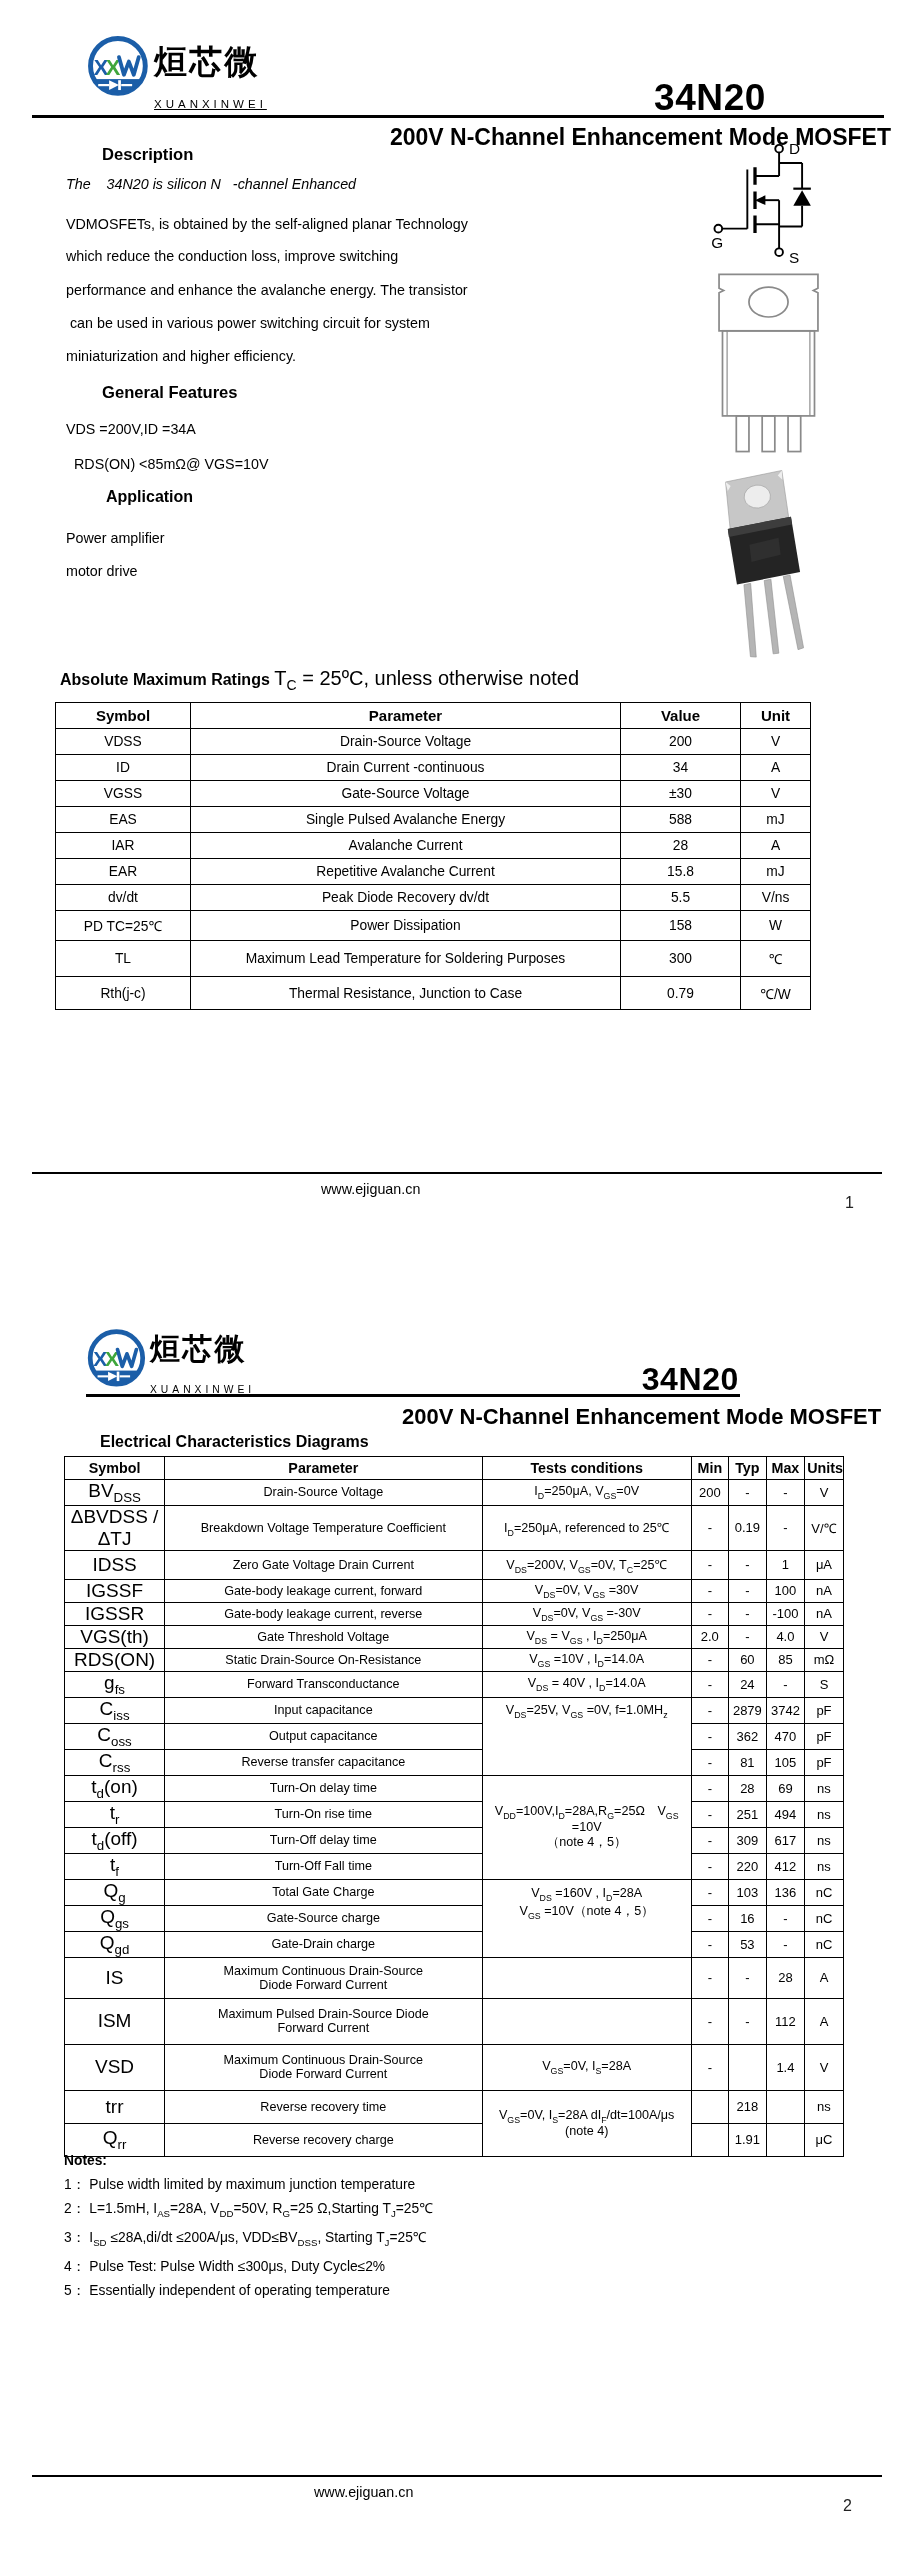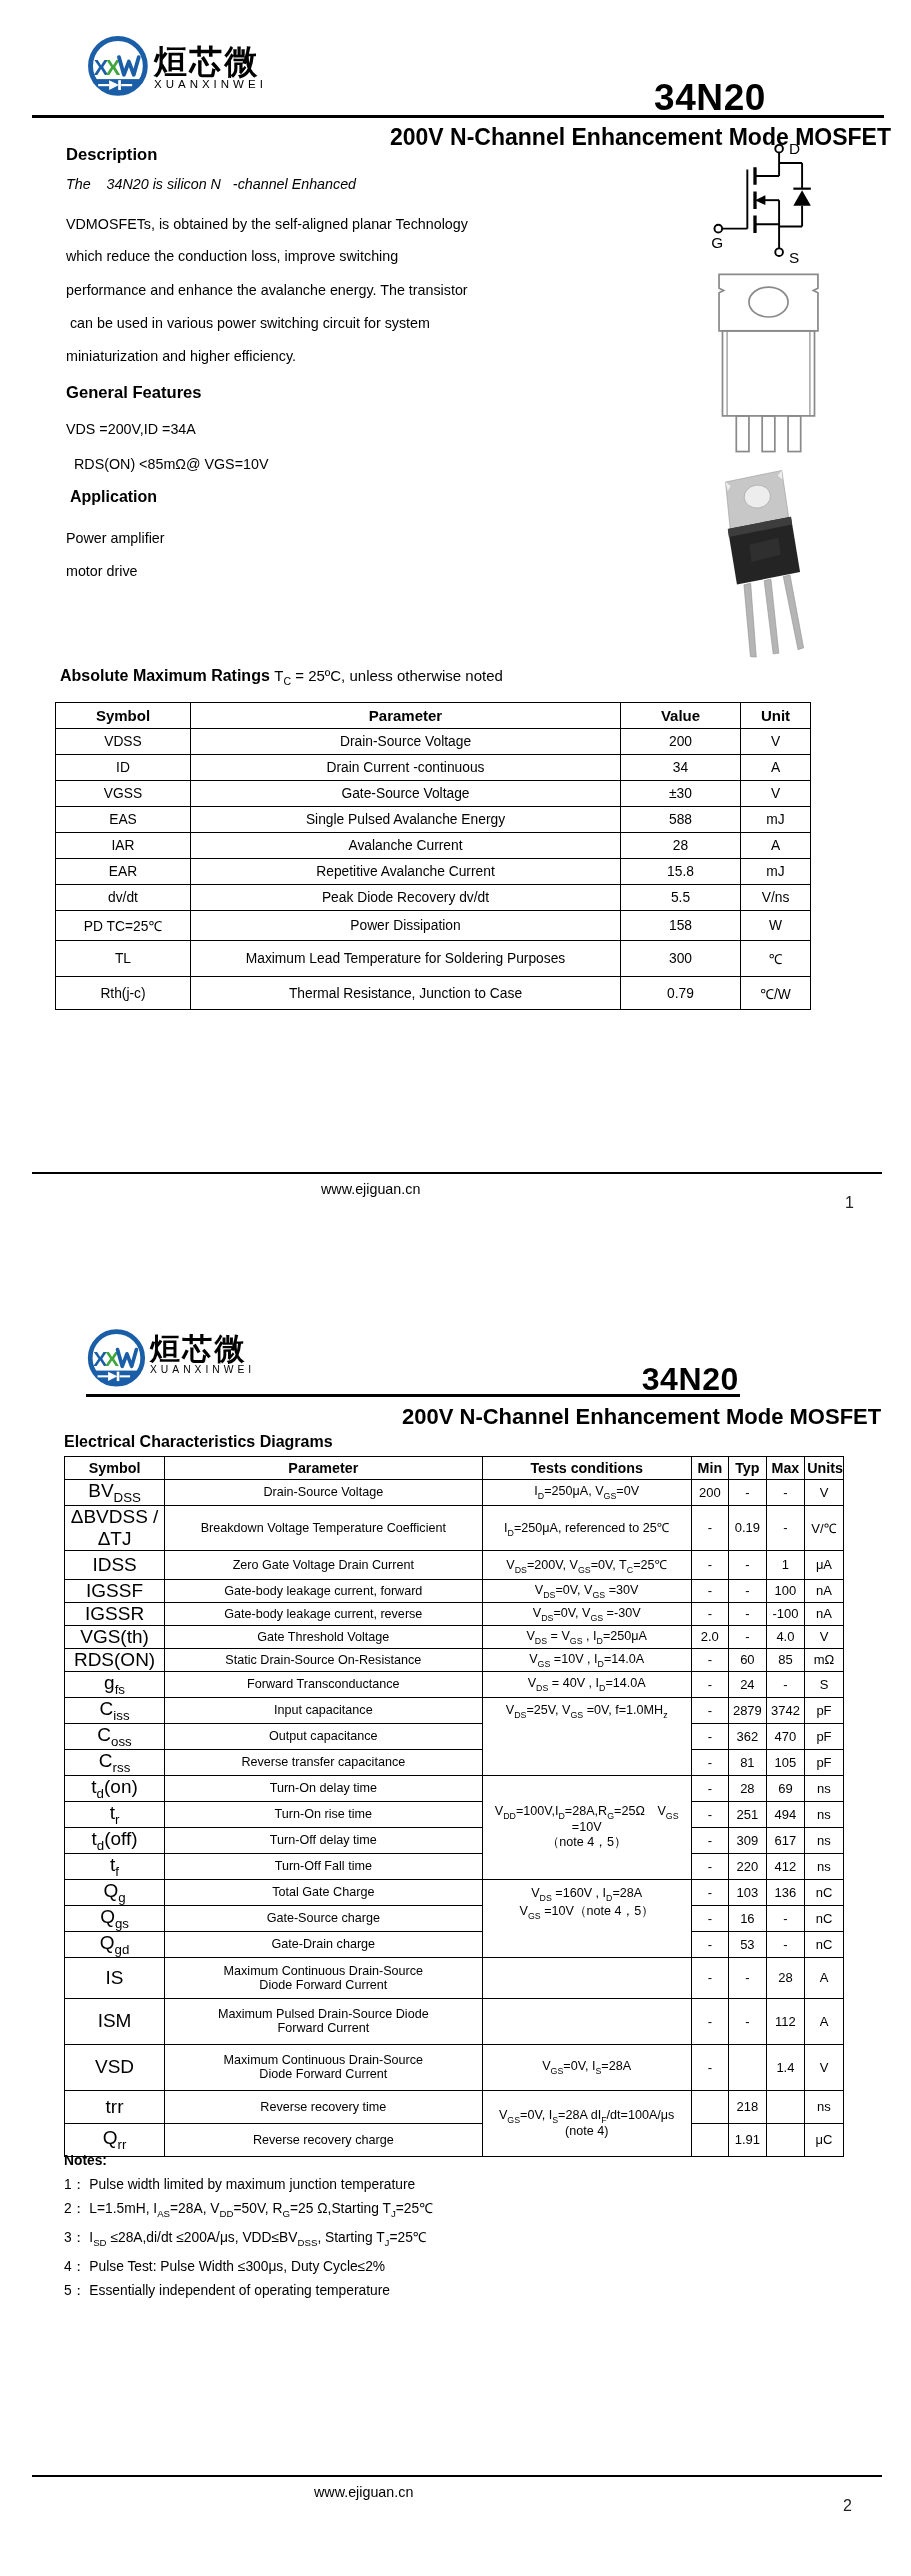--- a/index.html
+++ b/index.html
@@ -3,24 +3,24 @@
 <meta charset="utf-8">
 <style>
   html,body{margin:0;padding:0;background:#fff;}
   .doc{position:relative;width:911px;height:2576px;background:#fff;overflow:hidden;
        font-family:"Liberation Sans",sans-serif;color:#000;}
   .abs{position:absolute;}
   .rule{position:absolute;background:#000;height:2.9px;}
   .rule.thin{height:1.7px;}
   .part-no{position:absolute;font-weight:bold;letter-spacing:0.6px;}
   .subtitle{position:absolute;font-weight:bold;}
-  .sec-title{position:absolute;font-weight:bold;}
+  .sec-title{position:absolute;font-weight:bold;margin-left:36px;}
   .body-line{position:absolute;font-size:14.3px;white-space:pre;}
   .brand-cn{font-weight:bold;font-size:33px;letter-spacing:2.3px;line-height:1;}
-  .brand-en{font-size:11.5px;letter-spacing:4px;margin-top:0;}
+  .brand-en{font-size:11.5px;letter-spacing:4px;margin-top:20px;text-decoration:underline;}
   table{border-collapse:collapse;table-layout:fixed;background:#fff;}
   table.dt{position:absolute;border:1.7px solid #000;}
   .dt th,.dt td{border:1.1px solid #000;text-align:center;vertical-align:middle;
                 padding:0 2.3px;overflow:hidden;}
   .dt th{font-weight:bold;}
   #t1 th{font-size:15px;}
   #t1 td{font-size:13.8px;}
   #t2 th{font-size:14.3px;}
   #t2 td{font-size:12.6px;}
   #t2 td.sym{font-size:19px;}
@@ -126,21 +126,21 @@
           <path d="M60,128 L112,122 L112,152 L60,158 Z" fill="#2f2f2f"></path>
           <polygon points="42,196 54,195 48,324 38,322" fill="#b5b5b5" stroke="#8f8f8f" stroke-width="1"></polygon>
           <polygon points="78,193 90,192 88,322 78,322" fill="#b5b5b5" stroke="#8f8f8f" stroke-width="1"></polygon>
           <polygon points="112,190 124,189 132,318 122,320" fill="#b5b5b5" stroke="#8f8f8f" stroke-width="1"></polygon>
         </g>
       </svg>
     </div>
 
     <div class="abs" style="left:60px;top:667px;font-size:16px;">
       <span style="font-weight:bold;">Absolute Maximum Ratings</span>
-      <span style="font-size:15px;">T<sub>C</sub> = 25ºC, unless otherwise noted</span>
+      <span style="font-size:20px;">T<sub>C</sub> = 25ºC, unless otherwise noted</span>
     </div>
 
     <table id="t1" class="dt" style="left:55px;top:702px;width:756px;">
       <colgroup>
           <col style="width:135px">
           <col style="width:430px">
           <col style="width:120px">
           <col style="width:70px">
         </colgroup>
       <tbody>

